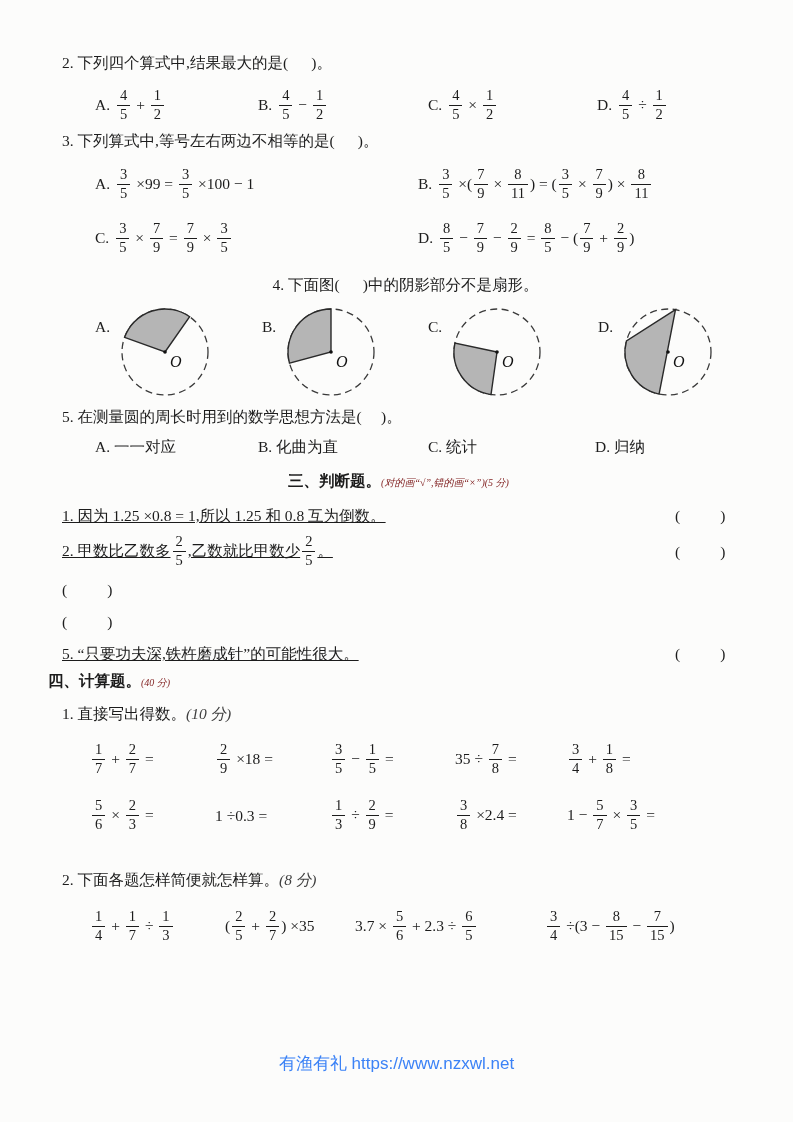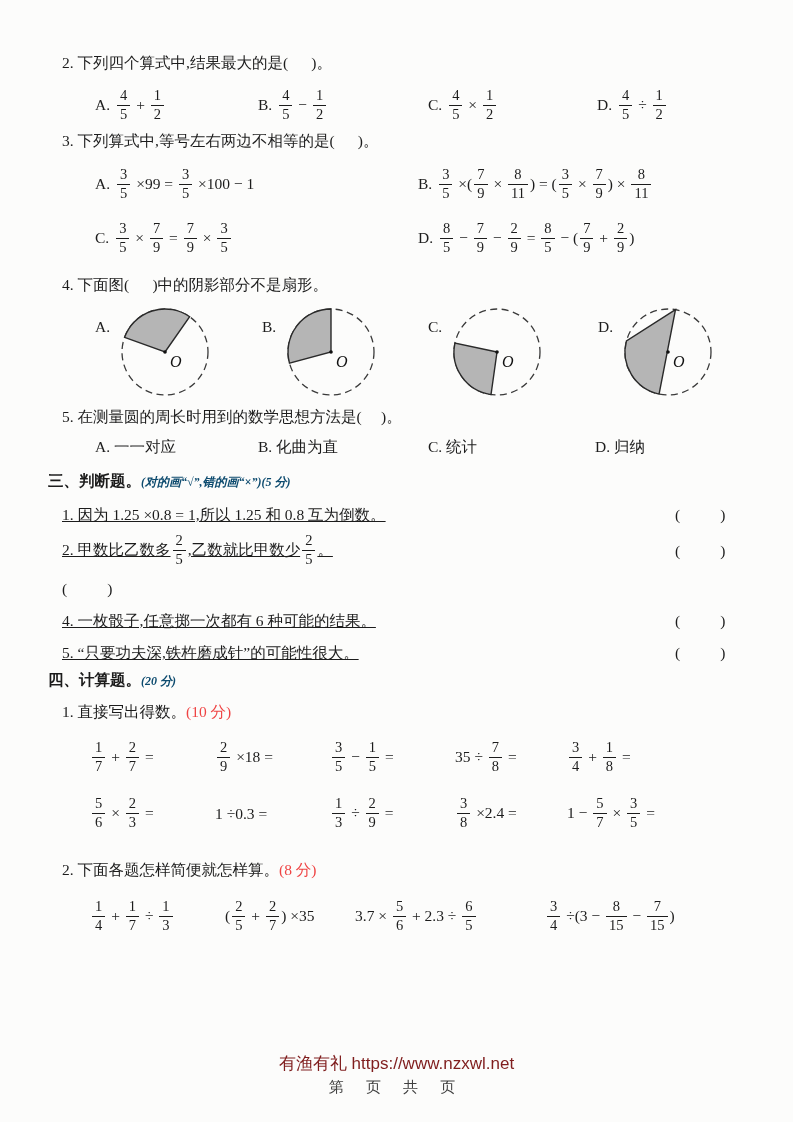--- a/index.html
+++ b/index.html
@@ -5,22 +5,22 @@
   html,body{margin:0;padding:0;}
   body{
     width:793px;height:1122px;position:relative;
     background:#fcfcfb;color:#1c1c1c;
     font-family:"Liberation Serif","DejaVu Serif",serif;
     font-size:15.5px;overflow:hidden;
   }
   .page{padding:52px 44px 0 48px;}
   .qtext{margin:0 0 0 14px;line-height:22px;}
   .sec-title{font-family:"Liberation Sans","DejaVu Sans",sans-serif;font-weight:bold;line-height:24px;}
-  .sec-note{font-family:"Liberation Serif",serif;font-weight:bold;font-style:italic;color:#0c4a6e;font-size:12px;}
-  .pts{font-weight:normal;color:#ef4444;}
+  .sec-note{font-family:"Liberation Serif",serif;font-weight:normal;font-style:italic;color:#7f1d1d;font-size:10px;}
+  .pts{font-style:italic;font-weight:normal;color:#404040;}
   .sub-title{margin-left:14px;line-height:22px;}
 
   
   .opts4{display:grid;grid-template-columns:163px 170px 169px 1fr;margin:12px 0 0 47px;align-items:center;min-height:40px;}
   .opts2{display:grid;grid-template-columns:323px 1fr;margin:10px 0 0 47px;align-items:center;min-height:46px;}
   .optsT{display:grid;grid-template-columns:163px 170px 167px 1fr;margin:9px 0 0 47px;line-height:20px;}
   .opt{white-space:nowrap;}
   .olabel{margin-right:5px;}
 
   
@@ -32,31 +32,31 @@
   
   .circles{display:grid;grid-template-columns:167px 166px 170px 1fr;margin:4px 0 0 47px;}
   .circle-cell{display:flex;align-items:flex-start;}
   .circle-cell .olabel{margin-top:18px;}
   .circle-cell svg{display:block;}
 
   
   .jrow{display:flex;align-items:center;margin-left:14px;line-height:22px;}
   .jrow .jtext{flex:1;text-decoration:underline;}
   .jrow .jparen{width:72px;text-align:left;white-space:nowrap;margin-right:2px;letter-spacing:1px;}.mt14{margin-top:4px;}.mt10{margin-top:10px;}
-  .mt8{margin-top:8px;}.mt6{margin-top:6px;}.mt16{margin-top:24px;}.mt12{margin-top:12px;}
+  .mt8{margin-top:8px;}.mt6{margin-top:6px;}.mt16{margin-top:32px;}.mt12{margin-top:12px;text-align:center;}
 
   
   .calcrow{display:grid;grid-template-columns:125px 115px 125px 112px 1fr;
            margin:14px 0 0 42px;align-items:center;min-height:42px;}
   .simprow{display:grid;grid-template-columns:135px 130px 190px 1fr;
            margin:12px 0 0 42px;align-items:center;min-height:48px;}
 
   
   .footer{position:absolute;top:1052px;left:0;width:100%;text-align:center;}
-  .footer .wm{color:#7f1d1d;font-size:17px;font-family:"Liberation Sans","DejaVu Sans",sans-serif;}
+  .footer .wm{color:#3b82f6;font-size:17px;font-family:"Liberation Sans","DejaVu Sans",sans-serif;}
   .footer .pg{color:#3f3f3f;font-size:15px;margin-top:3px;letter-spacing:9px;
               font-family:"Liberation Sans","DejaVu Sans",sans-serif;}
 </style>
 </head>
 <body>
 
 <div class="page">
 
   <div class="qtext">2. 下列四个算式中,结果最大的是(&nbsp;&nbsp;&nbsp;&nbsp;&nbsp;&nbsp;)。</div>
   <div class="opts4">
@@ -214,29 +214,28 @@
         </span>,乙数就比甲数少<span class="frac">
           <span class="fn">2</span>
           <span class="fd">5</span>
         </span>。</span>
       <span class="jparen">(&nbsp;&nbsp;&nbsp;&nbsp;&nbsp;&nbsp;&nbsp;&nbsp;)</span>
     </div>
   <div class="jrow mt10">
       <span class="jparen">(&nbsp;&nbsp;&nbsp;&nbsp;&nbsp;&nbsp;&nbsp;&nbsp;)</span>
     </div>
   <div class="jrow mt10">
-      <span class="jtext">4. 一枚骰子,任意掷一次都有 6 种可能的结果。</span>
       <span class="jparen">(&nbsp;&nbsp;&nbsp;&nbsp;&nbsp;&nbsp;&nbsp;&nbsp;)</span>
     </div>
   <div class="jrow mt10">
       <span class="jtext">5. “只要功夫深,铁杵磨成针”的可能性很大。</span>
       <span class="jparen">(&nbsp;&nbsp;&nbsp;&nbsp;&nbsp;&nbsp;&nbsp;&nbsp;)</span>
     </div>
 
-  <div class="sec-title mt14"><span>四、计算题。</span><span class="sec-note">(20 分)</span></div>
+  <div class="sec-title mt14"><span>四、计算题。</span><span class="sec-note">(40 分)</span></div>
   <div class="sub-title mt8"><span>1. 直接写出得数。</span><span class="pts">(10 分)</span></div>
   <div class="calcrow">
     <span class="opt"><span class="frac">
           <span class="fn">1</span>
           <span class="fd">7</span>
         </span> + <span class="frac">
           <span class="fn">2</span>
           <span class="fd">7</span>
         </span> =</span>
     <span class="opt"><span class="frac">
@@ -325,14 +324,13 @@
         </span> − <span class="frac">
           <span class="fn">7</span>
           <span class="fd">15</span>
         </span>)</span>
   </div>
 
 </div>
 
 <div class="footer">
   <div class="wm">有渔有礼 https://www.nzxwl.net</div>
-  <div class="pg">第 页 共 页</div>
 </div>
 
 </body></html>

